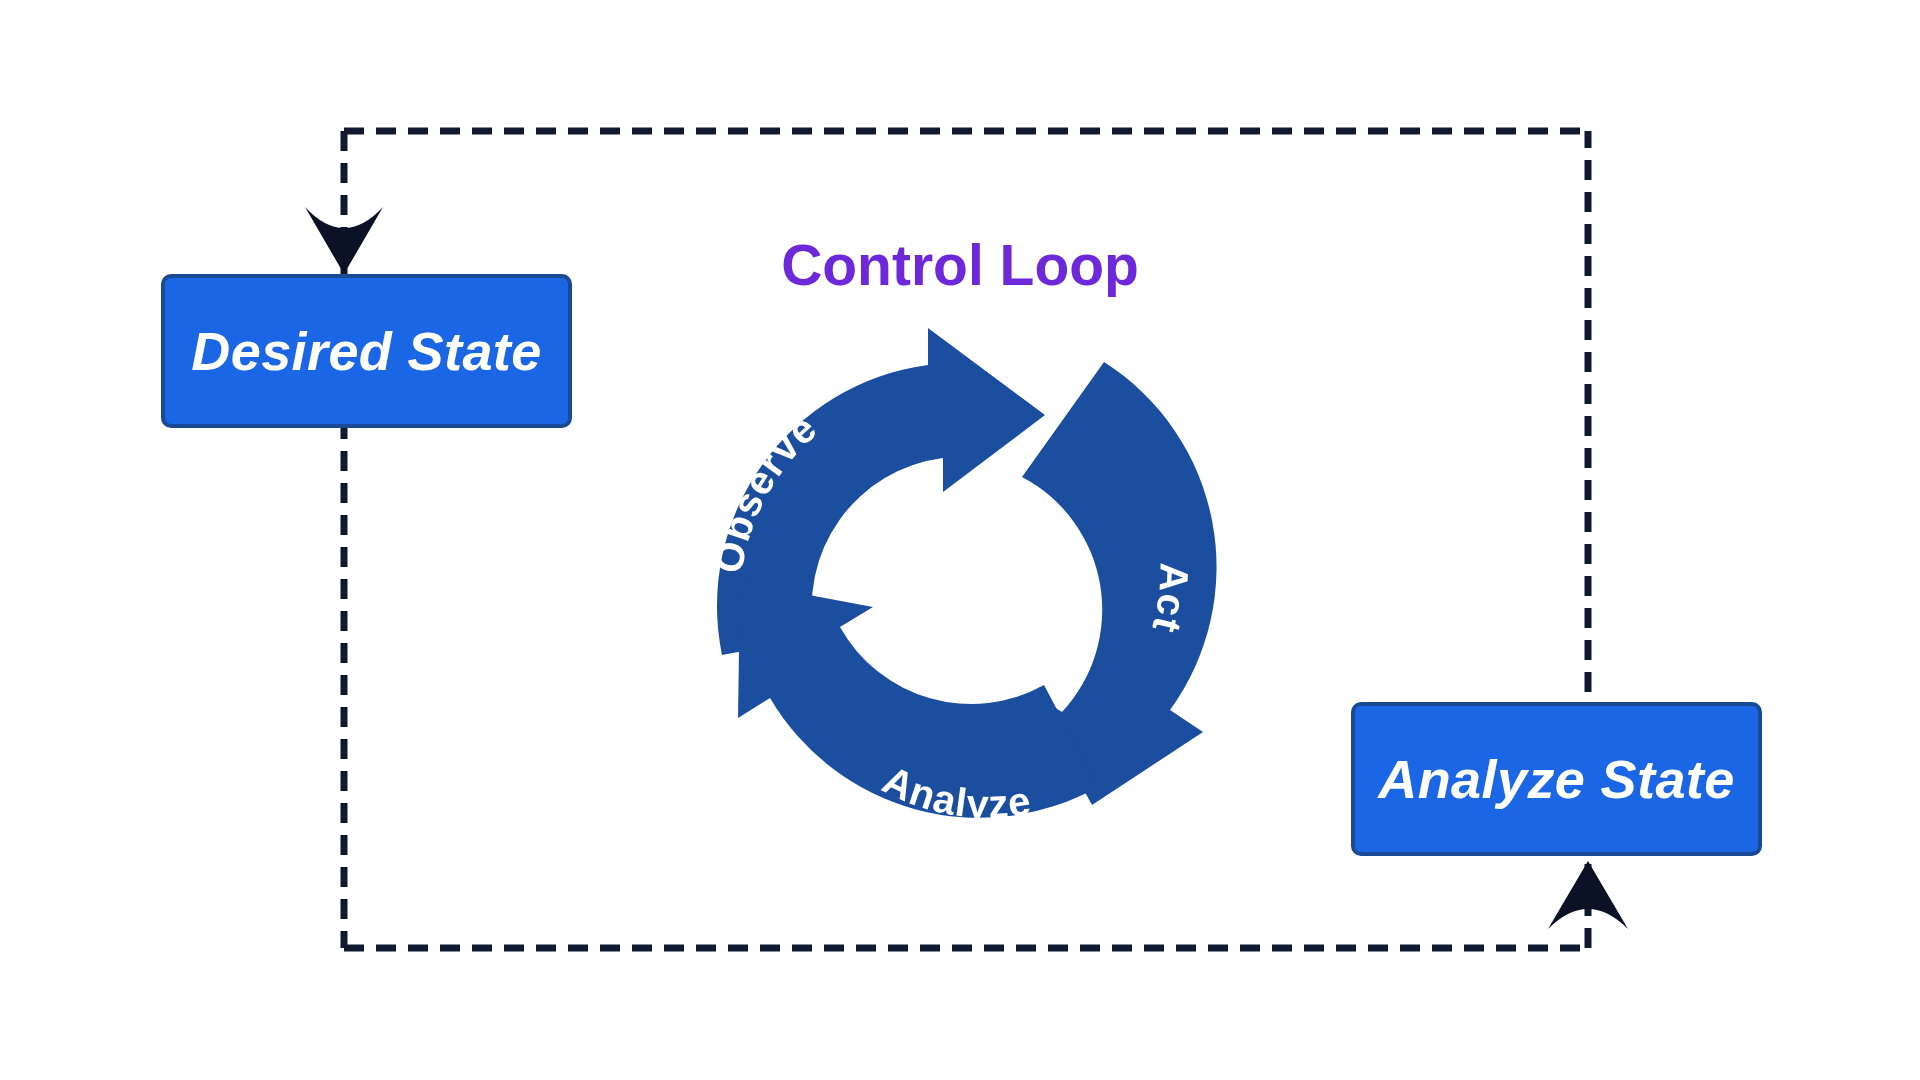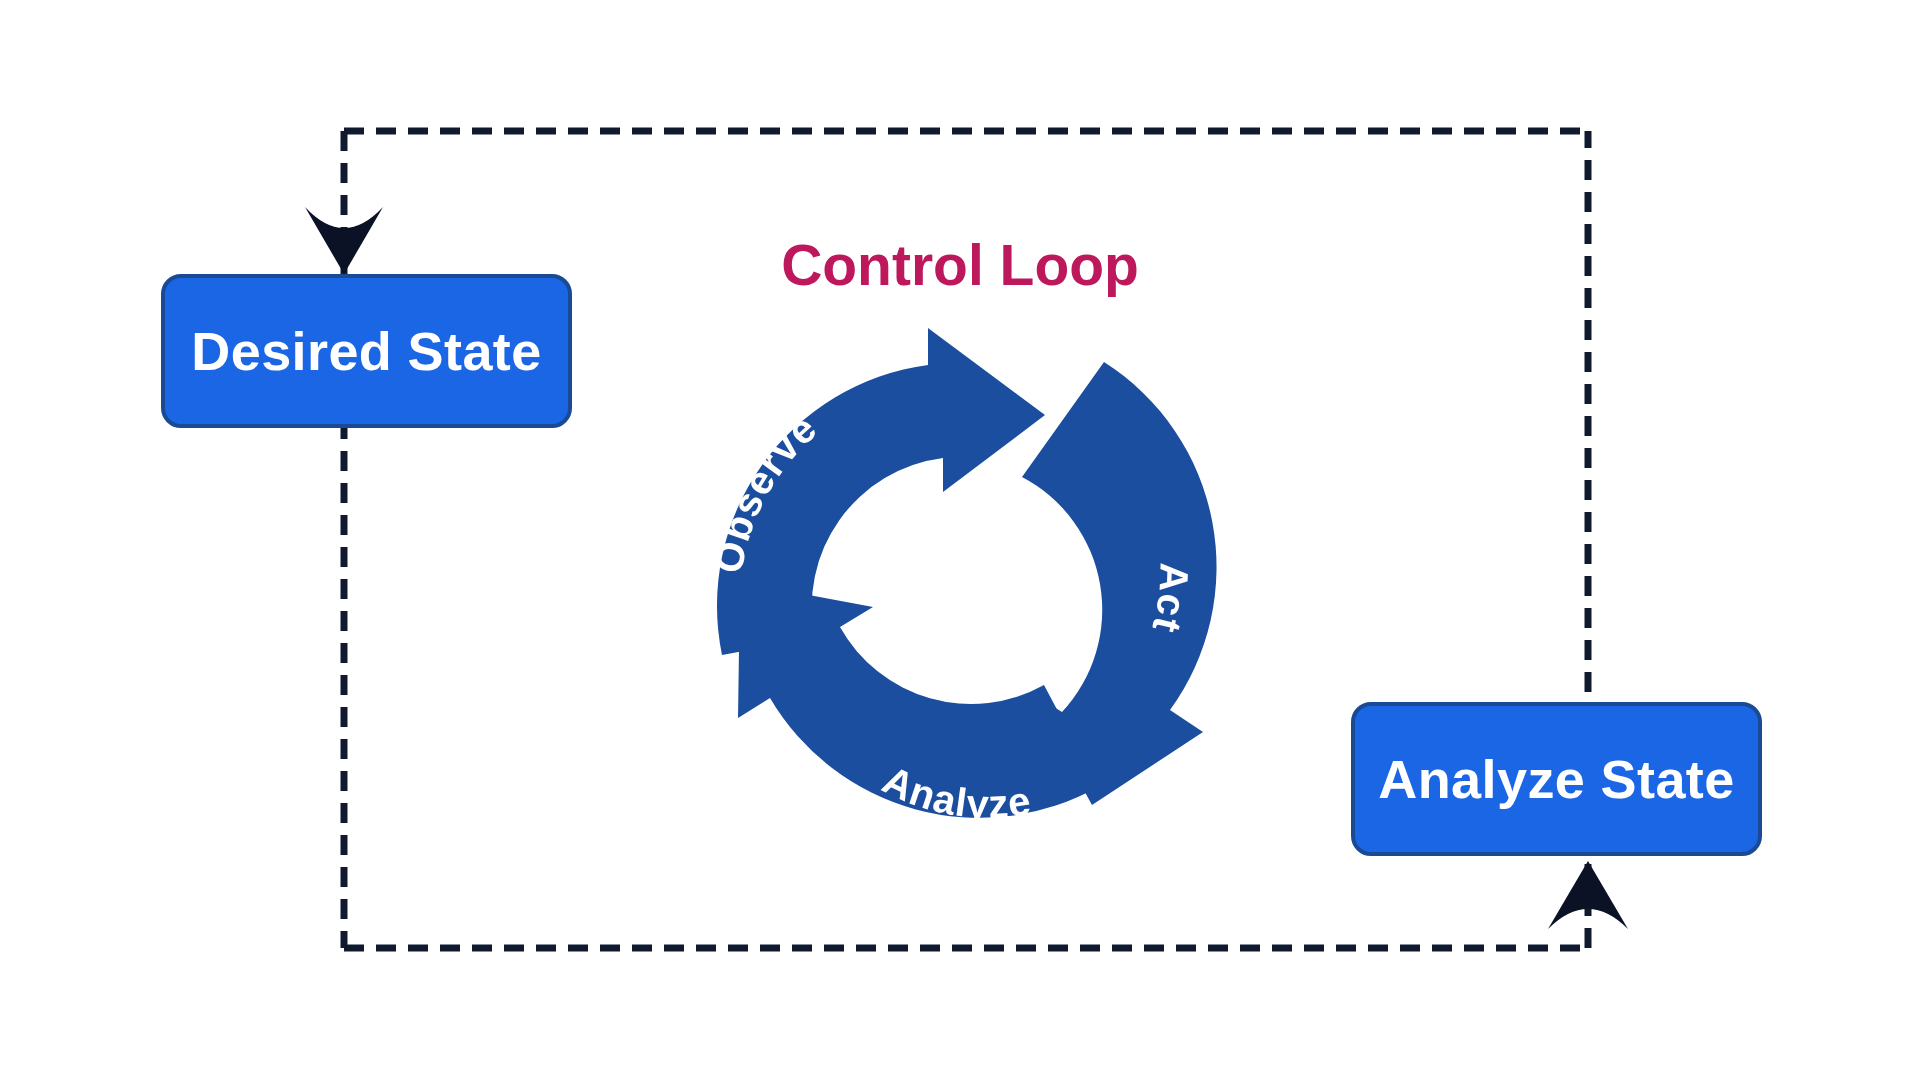--- a/index.html
+++ b/index.html
@@ -25,27 +25,28 @@
     top: 0;
     width: 1920px;
     height: 1080px;
   }
   
   .state-box {
     position: absolute;
     box-sizing: border-box;
     background: #1b66e5;
     border: 4px solid #1b4a94;
-    border-radius: 20px;
+    border-radius: 10px;
     display: flex;
     align-items: center;
     justify-content: center;
     color: #ffffff;
     font-weight: bold;
     letter-spacing: 0.4px;
+    font-style: italic;
   }
   #box-desired {
     left: 161px;
     top: 274px;
     width: 411px;
     height: 154px;
     font-size: 54px;
   }
   #box-actual {
     left: 1351px;
@@ -60,21 +61,21 @@
   }
   
   #loop-title {
     position: absolute;
     left: 700px;
     top: 234px;
     width: 520px;
     text-align: center;
     font-size: 57px;
     font-weight: bold;
-    color: #be185d;
+    color: #6d28d9;
     letter-spacing: 0px;
     line-height: 1.1;
   }
   
   #cycle-svg {
     position: absolute;
     left: 700px;
     top: 320px;
     width: 530px;
     height: 530px;

